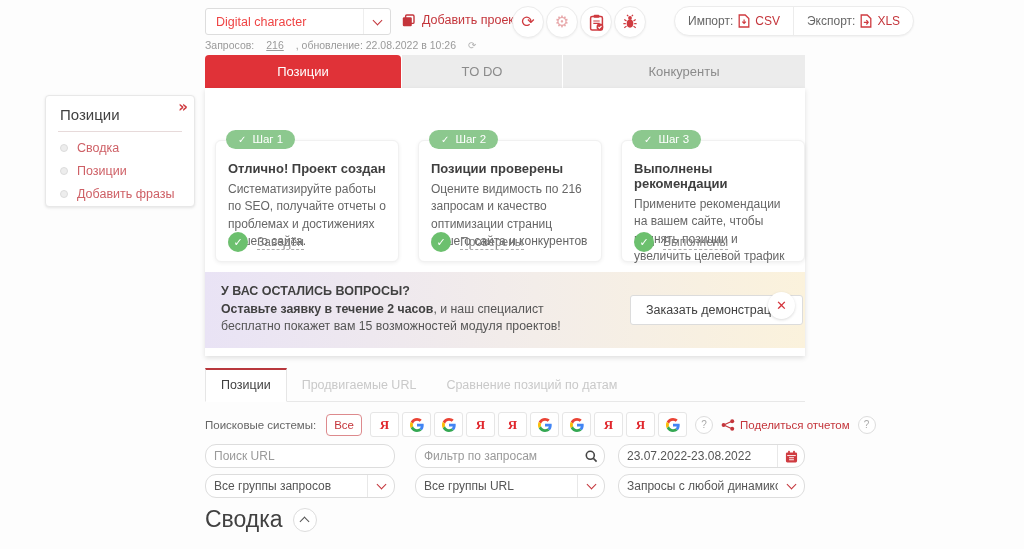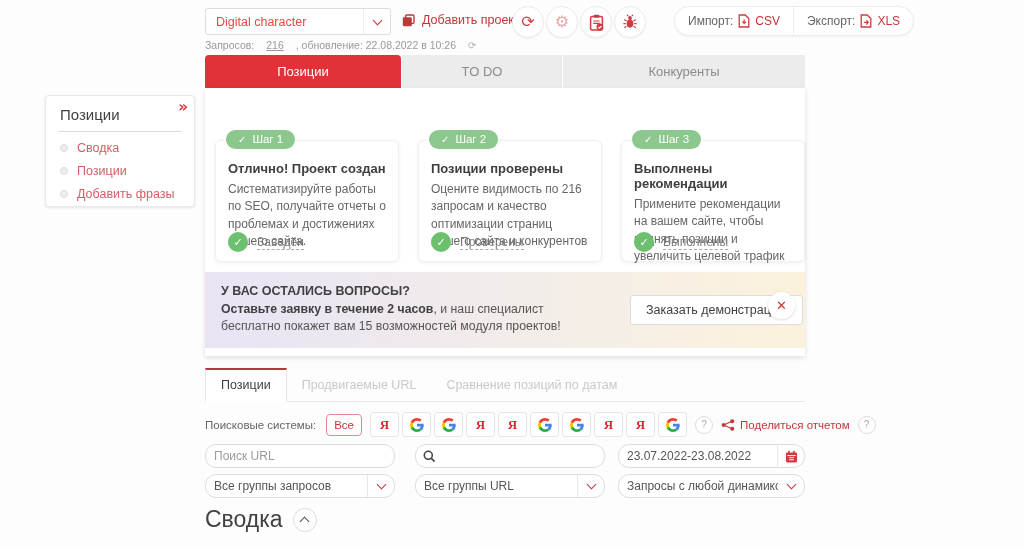--- a/index.html
+++ b/index.html
@@ -352,20 +352,21 @@
       <span>Поделиться отчетом</span>
     </div>
     <span class="q-circle">?</span>
   </div>
 
   <div class="frow" id="inputs-row">
     <div class="field f1">
       <input placeholder="Поиск URL" style="">
     </div>
     <div class="field f2">
+      <input placeholder="Фильтр по запросам" style="">
       <span class="icon-seg">
         <svg width="13" height="13" viewBox="0 0 13 13" fill="none" stroke="#444" stroke-width="1.6">
             <circle cx="5.3" cy="5.3" r="4"></circle>
             <path d="M8.4 8.4l3.2 3.2"></path>
           </svg>
       </span>
     </div>
     <div class="field f3">
       <input value="23.07.2022-23.08.2022" style="">
       <span class="icon-seg bordered">

